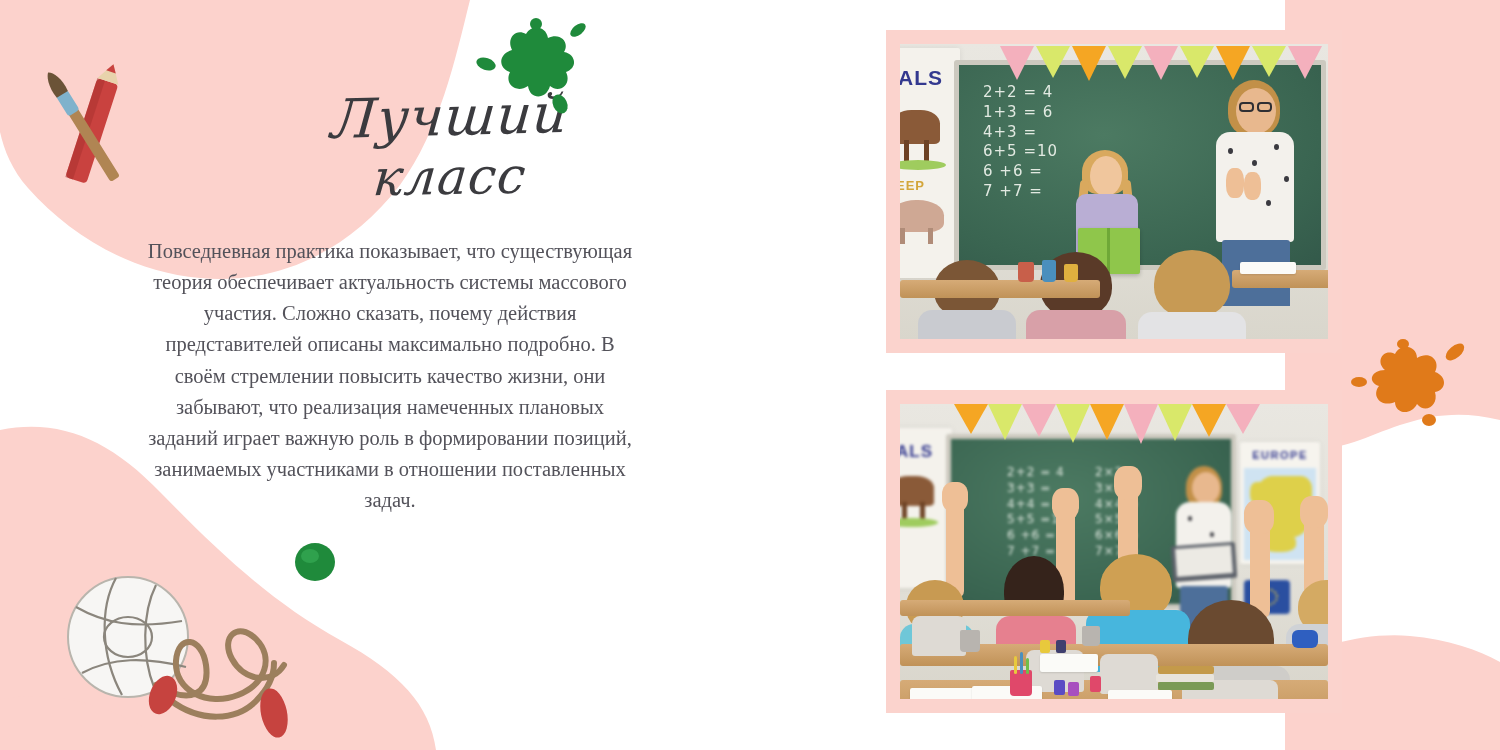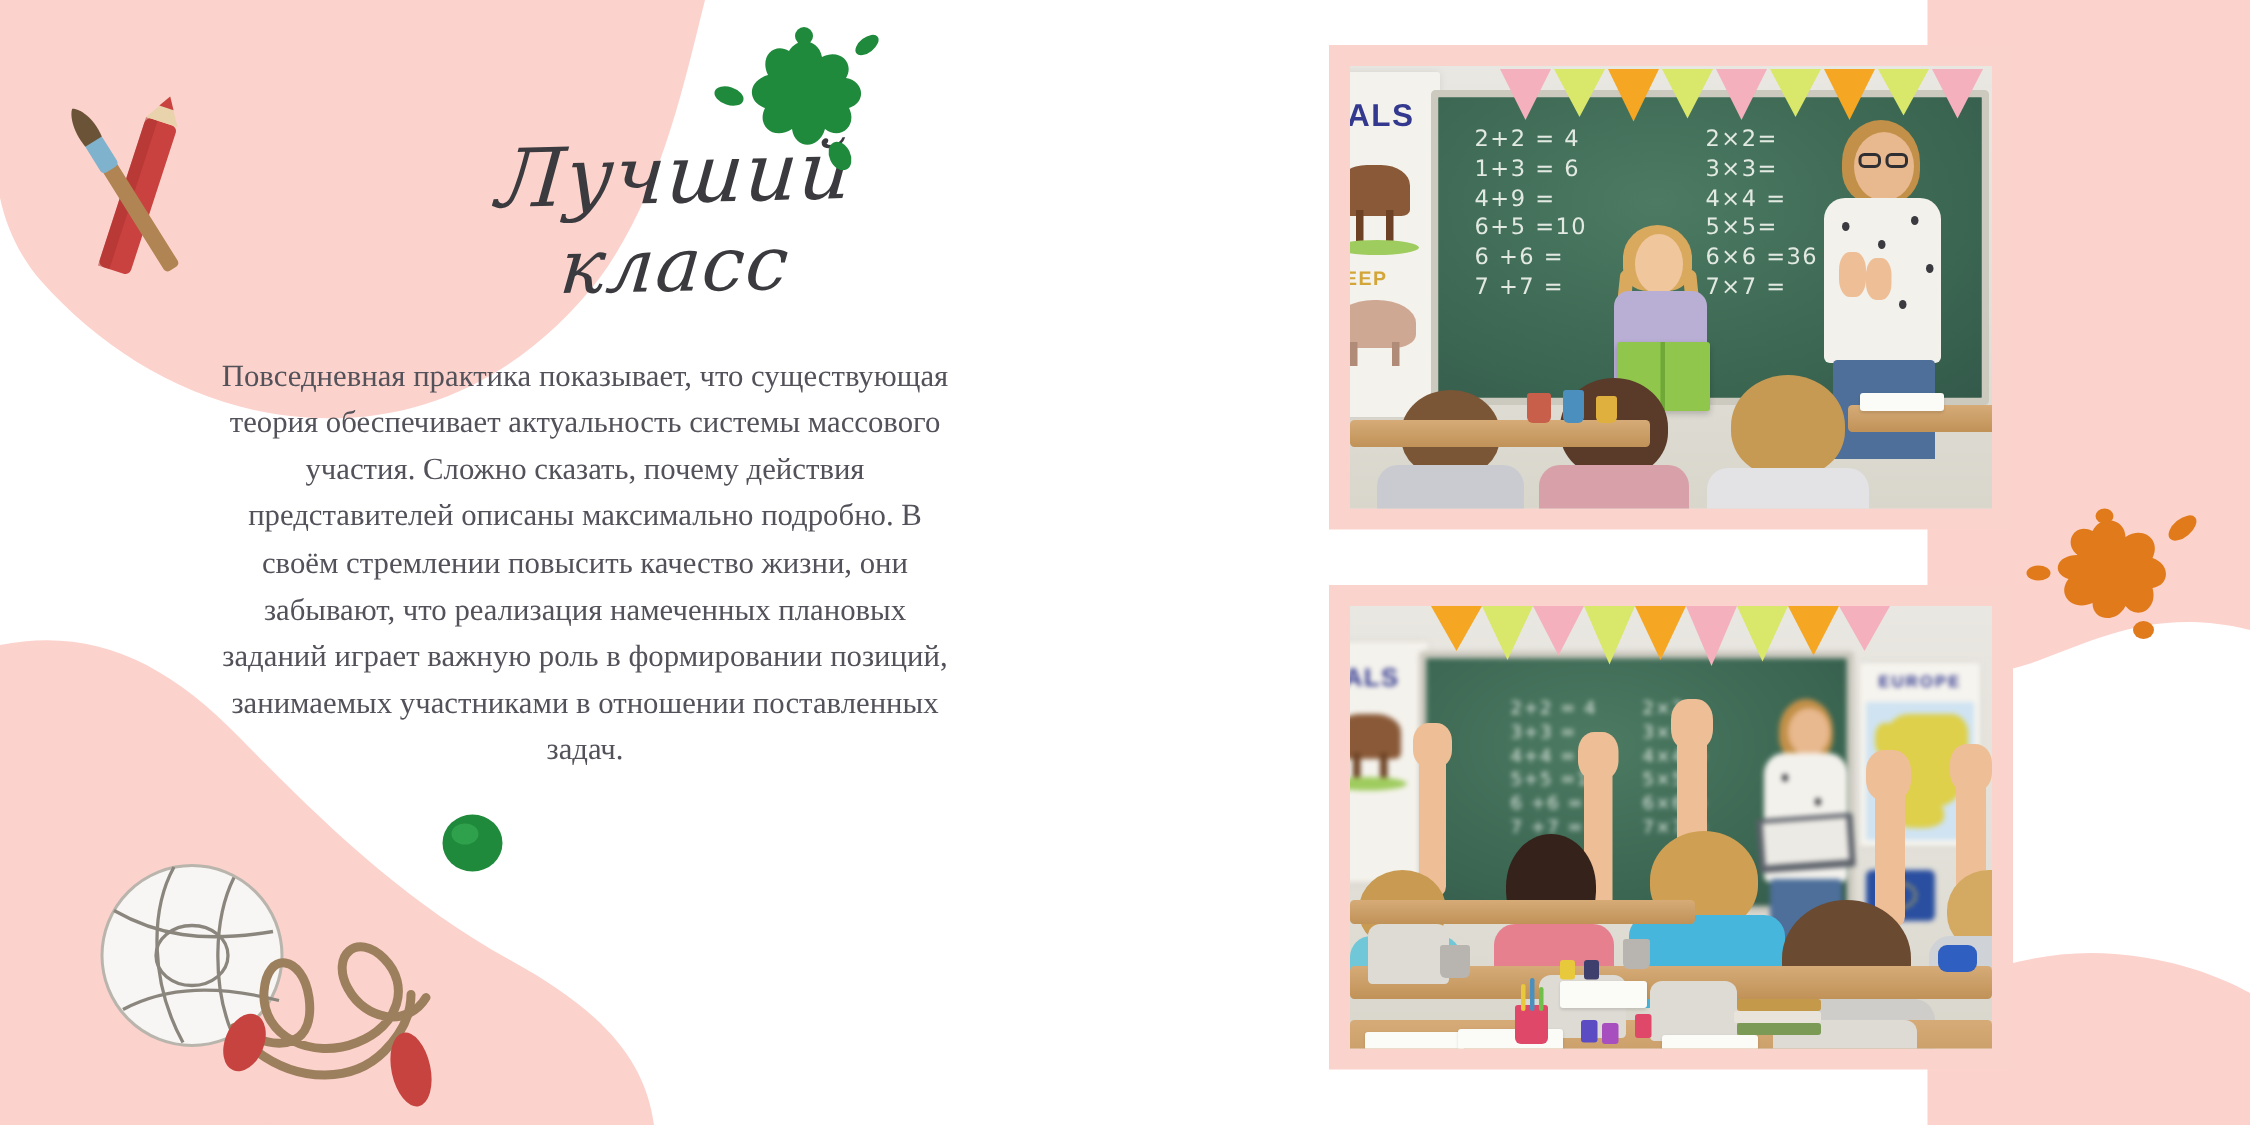--- a/index.html
+++ b/index.html
@@ -166,32 +166,24 @@
         <div class="sheep" style="left:6px; top:152px; width:54px; height:32px;"></div>
         <div class="horse-leg" style="left:16px; top:180px; height:16px; background:#b08c78;"></div>
         <div class="horse-leg" style="left:44px; top:180px; height:16px; background:#b08c78;"></div>
       </div>
 
       <div class="board" style="left:54px; top:16px; width:372px; height:210px;">
         <div class="board-inner"></div>
         <div class="chalk-col" style="left:24px; top:18px; font-size:15px;">
           <div class="chalk-line">2+2 = 4</div>
           <div class="chalk-line">1+3 = 6</div>
-          <div class="chalk-line">4+9 =</div>
+          <div class="chalk-line">4+3 =</div>
           <div class="chalk-line">6+5 =10</div>
           <div class="chalk-line">6 +6 =</div>
           <div class="chalk-line">7 +7 =</div>
-        </div>
-        <div class="chalk-col" style="left:178px; top:18px; font-size:15px;">
-          <div class="chalk-line">2×2=</div>
-          <div class="chalk-line">3×3=</div>
-          <div class="chalk-line">4×4 =</div>
-          <div class="chalk-line">5×5=</div>
-          <div class="chalk-line">6×6 =36</div>
-          <div class="chalk-line">7×7 =</div>
         </div>
       </div>
 
       <div class="bunting" style="top:2px;">
         <div class="flag" style="left:100px; border-top:34px solid #f4b0bd;"></div>
         <div class="flag" style="left:136px; border-top:32px solid #d9e86a;"></div>
         <div class="flag" style="left:172px; border-top:35px solid #f5a623;"></div>
         <div class="flag" style="left:208px; border-top:33px solid #d9e86a;"></div>
         <div class="flag" style="left:244px; border-top:34px solid #f4b0bd;"></div>
         <div class="flag" style="left:280px; border-top:32px solid #d9e86a;"></div>

